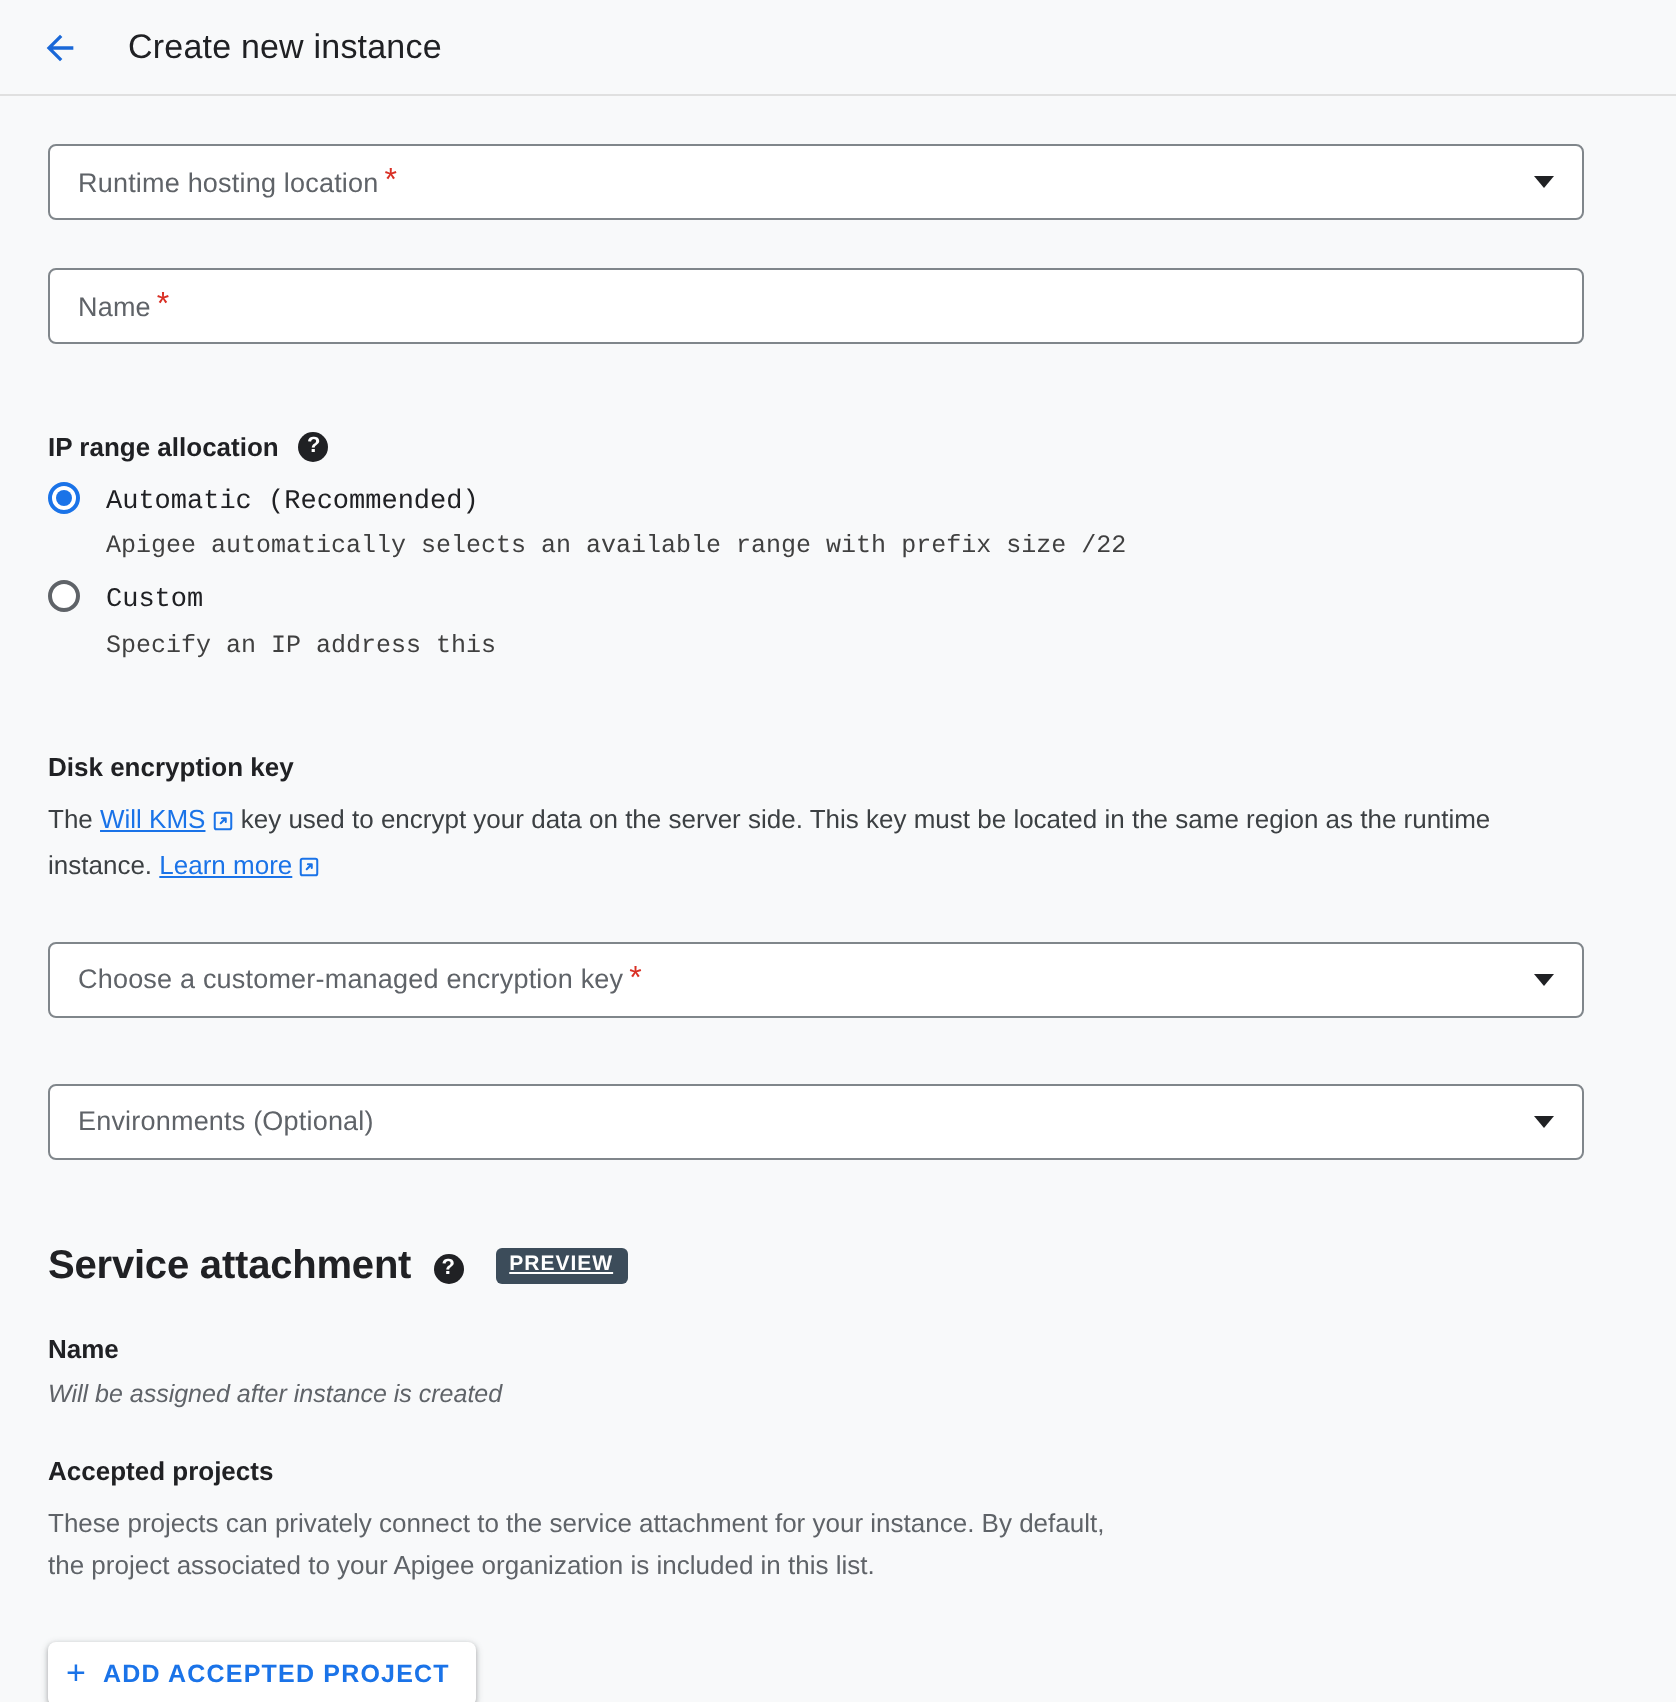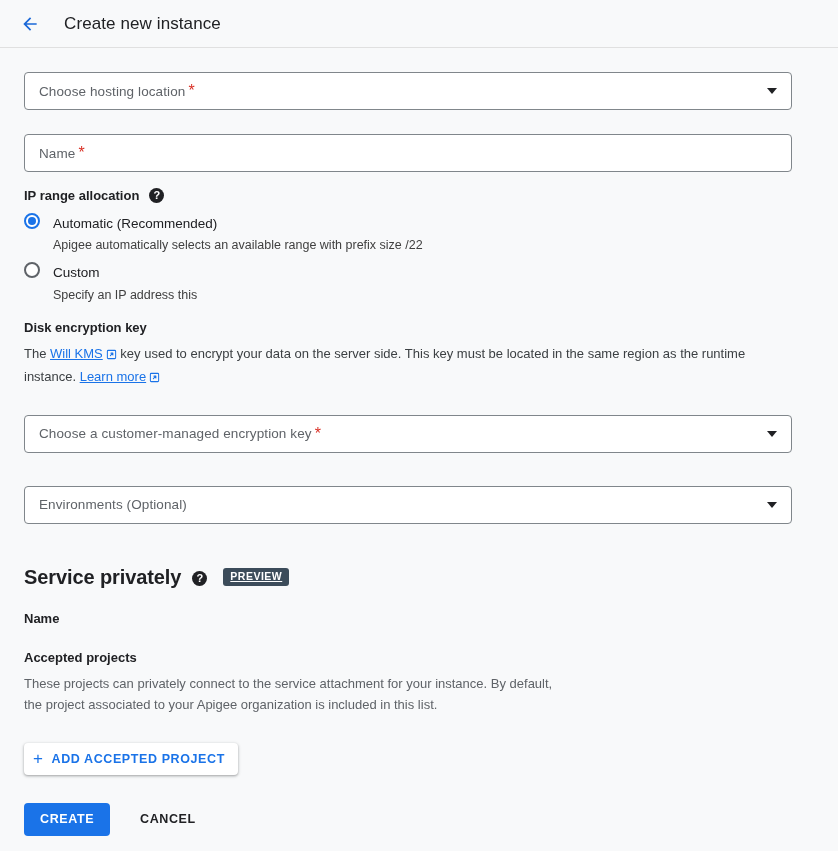--- a/index.html
+++ b/index.html
@@ -66,21 +66,21 @@
     width: 0; height: 0;
     border-left: 5px solid transparent;
     border-right: 5px solid transparent;
     border-top: 6px solid #202124;
   }
 
   
   .section-label-row {
     display: flex;
     align-items: center;
-    margin-top: 16px;
+    margin-top: 44px;
   }
   .section-label {
     font-size: 13px;
     font-weight: bold;
     color: #202124;
   }
   .help-icon {
     width: 15px; height: 15px;
     margin-left: 10px;
     border-radius: 50%;
@@ -88,21 +88,21 @@
     color: #fff;
     font-size: 11px;
     font-weight: bold;
     line-height: 15px;
     text-align: center;
     cursor: pointer;
     flex: none;
   }
 
   
-  .radio-group { margin-top: 8px; }
+  .radio-group { margin-top: 8px; font-family: Liberation Mono, monospace; }
   .radio-row {
     display: flex;
     align-items: flex-start;
     cursor: pointer;
     margin-top: 6px;
   }
   .radio-row:first-child { margin-top: 0; }
   .radio {
     width: 16px; height: 16px;
     border-radius: 50%;
@@ -260,21 +260,21 @@
       </svg>
     </span>
   </div>
   <div class="header-title">Create new instance</div>
 </div>
 
 <div class="content">
 
   
   <div class="field">
-    <span class="label-text">Choose hosting location</span>
+    <span class="label-text">Runtime hosting location</span>
     <span class="req">*</span>
     <span class="caret"></span>
   </div>
 
   
   <div class="field">
     <span class="label-text">Name</span>
     <span class="req">*</span>
   </div>
 
@@ -322,26 +322,27 @@
   </div>
 
   
   <div class="field" style="margin-top:33px">
     <span class="label-text">Environments (Optional)</span>
     <span class="caret"></span>
   </div>
 
   
   <div class="sa-head-row">
-    <span class="sa-title">Service privately</span>
+    <span class="sa-title">Service attachment</span>
     <span class="help-icon">?</span>
     <span class="badge">PREVIEW</span>
   </div>
 
   <div class="sub-head">Name</div>
+  <div class="italic-note">Will be assigned after instance is created</div>
 
   <div class="sub-head" style="margin-top:24px">Accepted projects</div>
   <div class="para" style="max-width:530px;color:#5f6368;margin-top:8px">These projects can privately connect to the service attachment for your instance. By default, the project associated to your Apigee organization is included in this list.</div>
 
   <button class="outline-btn">
     <span class="plus">+</span>
     <span>ADD ACCEPTED PROJECT</span>
   </button>
 
   <div class="action-row">

